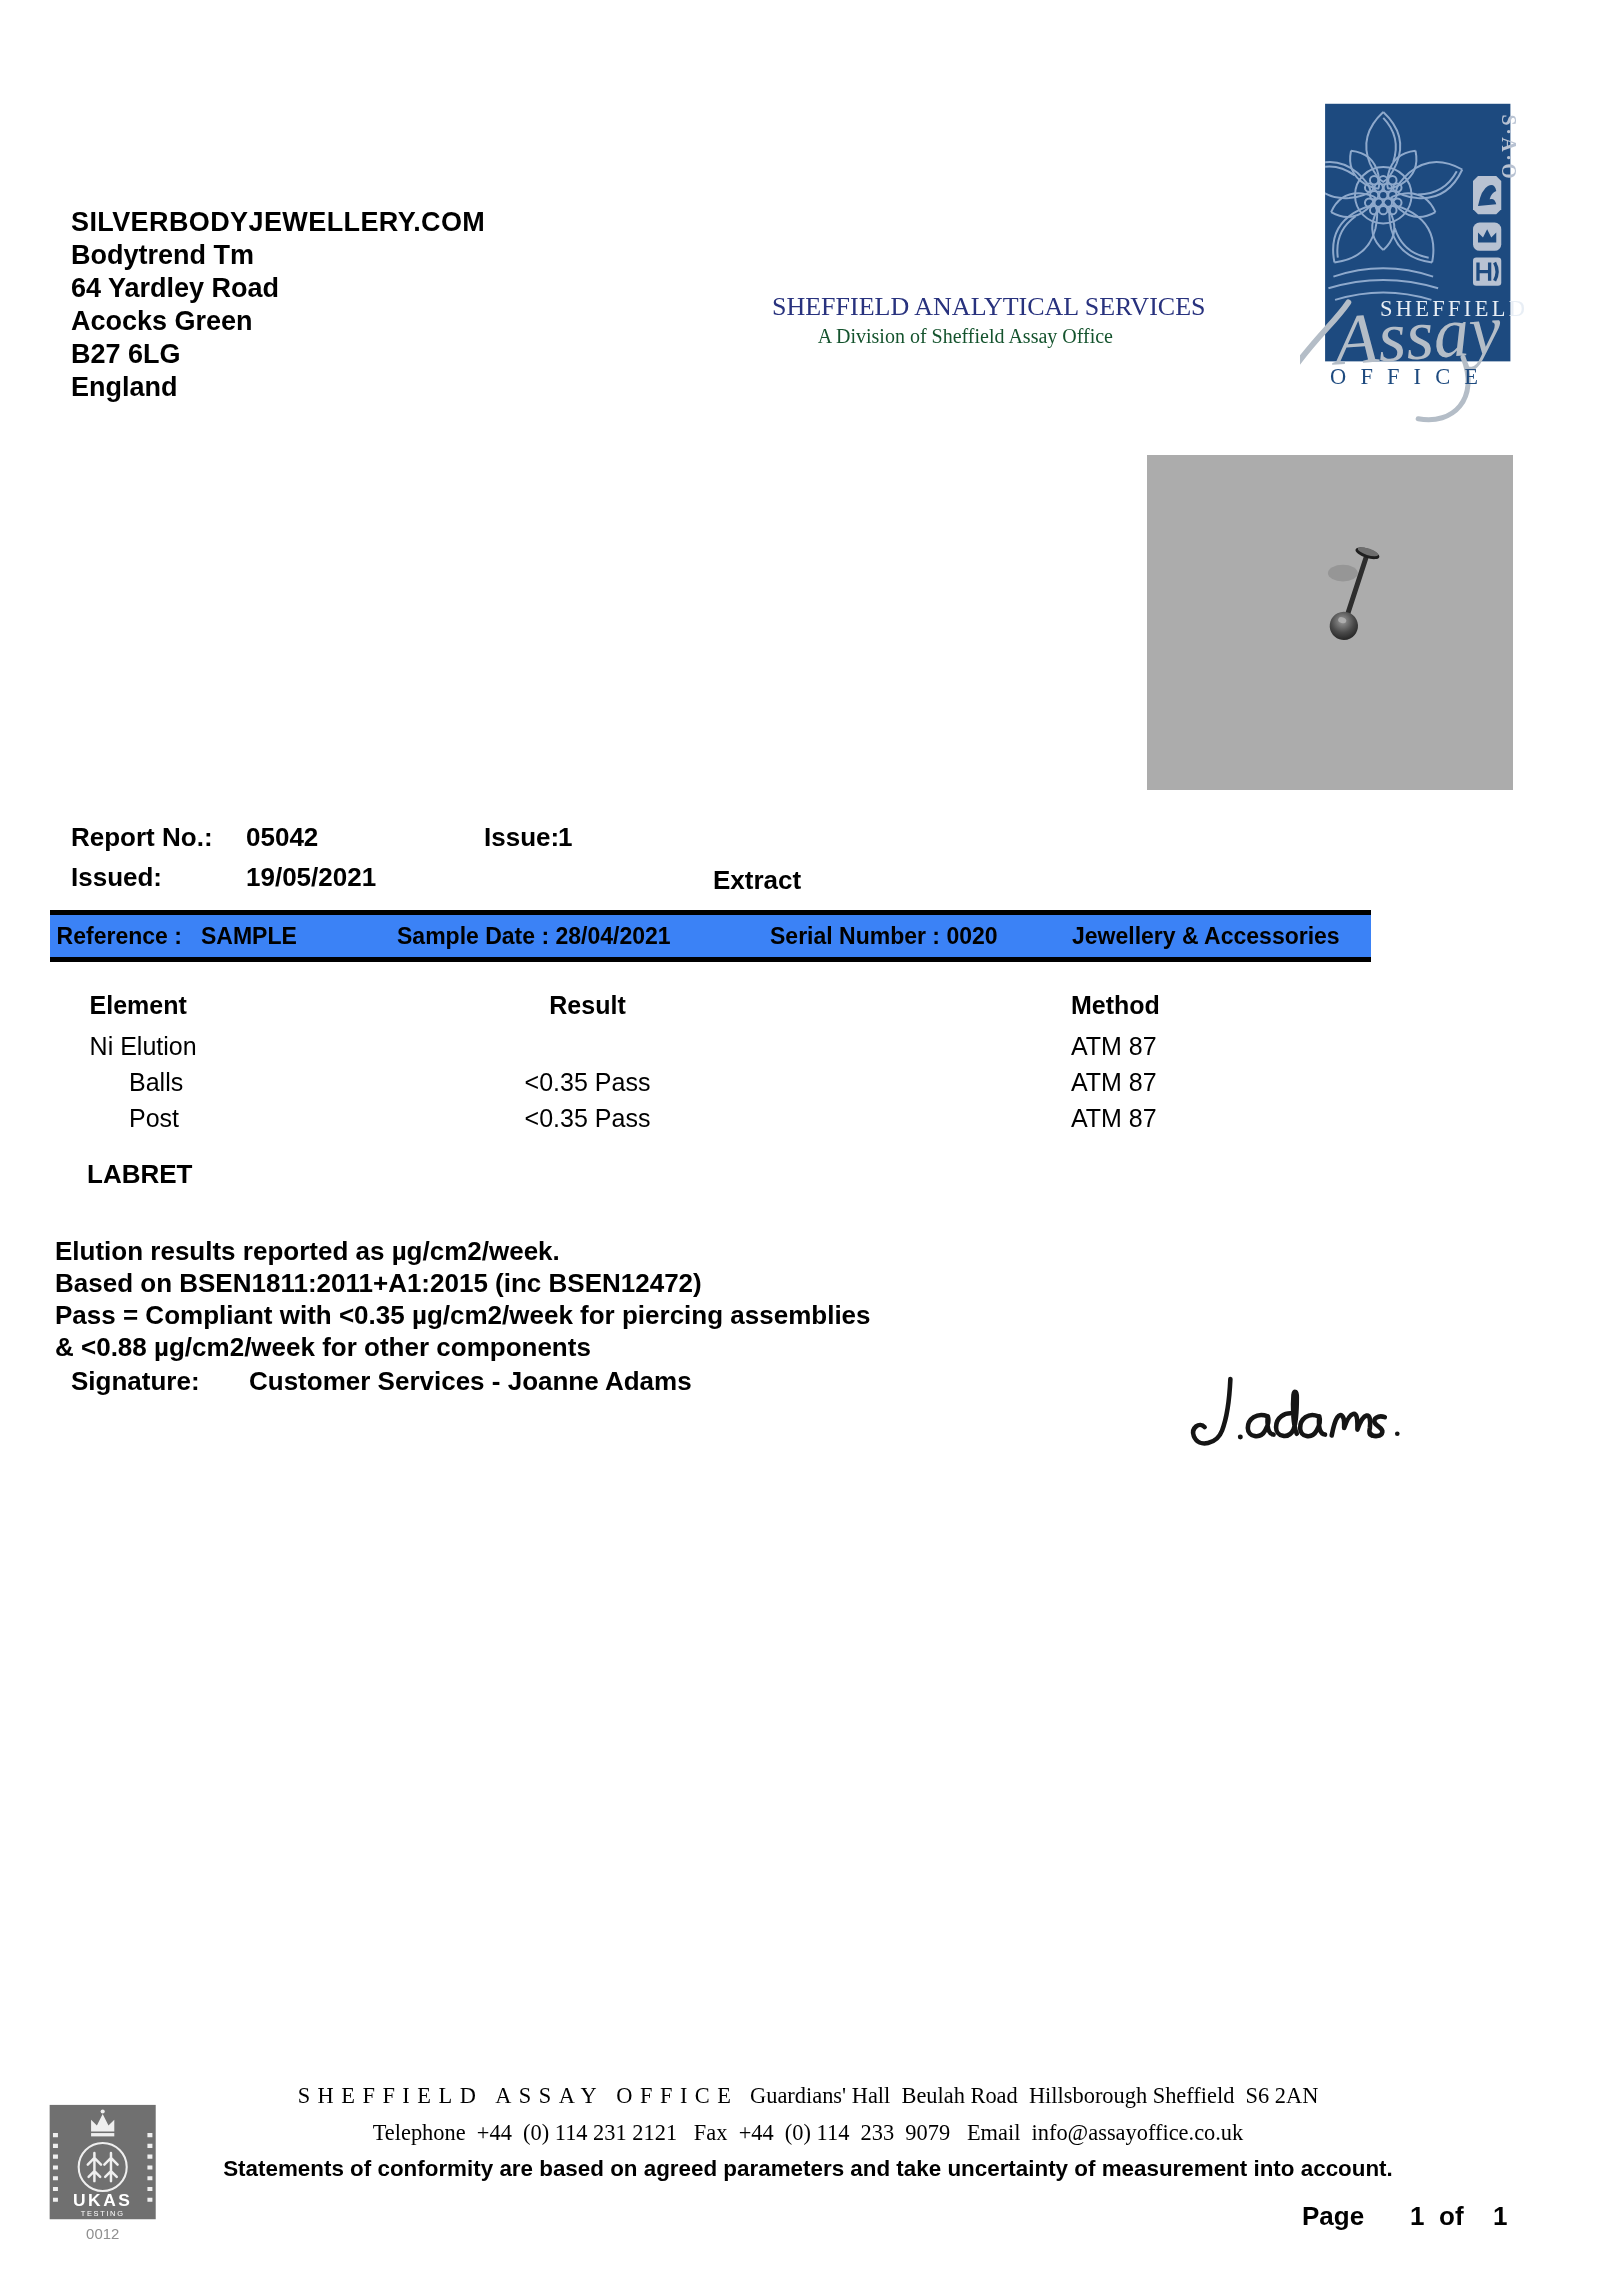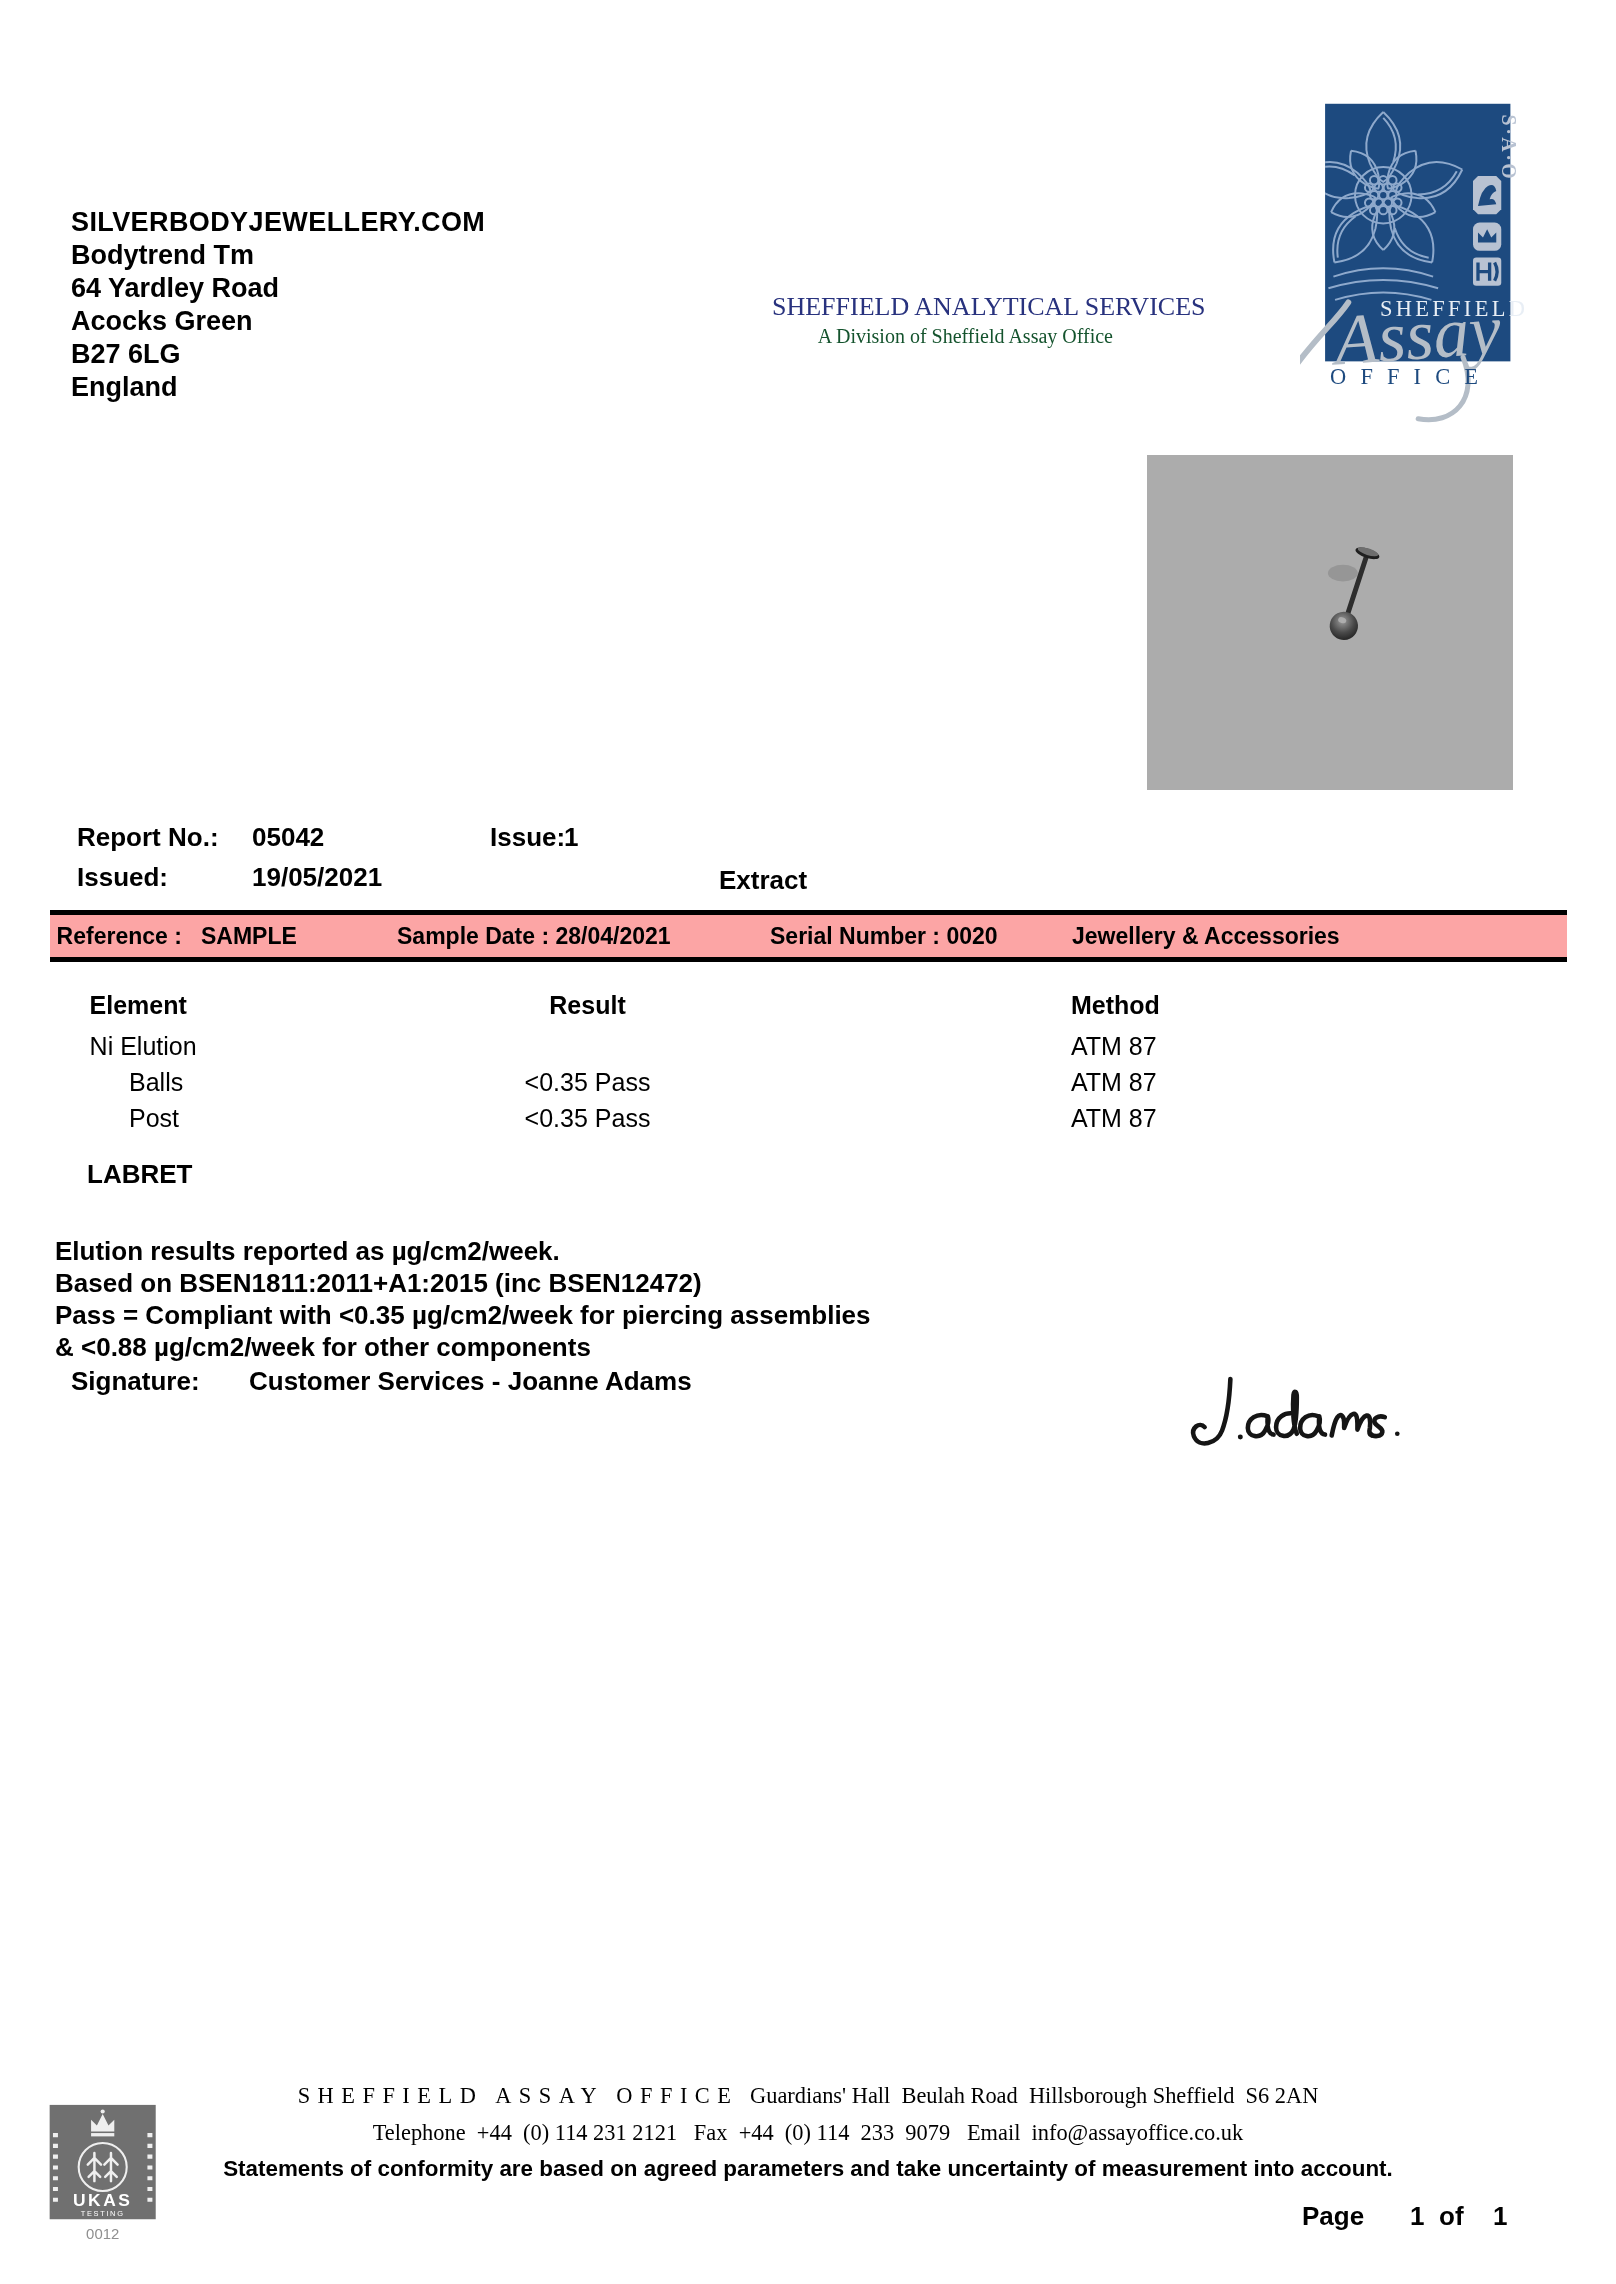--- a/index.html
+++ b/index.html
@@ -16,24 +16,24 @@
   .orghead .t{font-size:26px;color:#28327e;white-space:nowrap;margin-left:20px;}
   .orghead .s{font-size:20px;color:#14532d;margin-top:3px;white-space:nowrap;}
 
   
   .logo{position:absolute;left:1300px;top:83px;width:233px;height:349px;}
 
   
   .photo{position:absolute;left:1147px;top:455px;width:366px;height:335px;background:#acacac;}
 
   
-  .meta span{position:absolute;font-weight:bold;font-size:26px;white-space:nowrap;margin-left:6px;}
-
-  
-  .refbar{position:absolute;left:50px;top:910px;width:1517px;height:42px;background:#fca5a5;
+  .meta span{position:absolute;font-weight:bold;font-size:26px;white-space:nowrap;}
+
+  
+  .refbar{position:absolute;left:50px;top:910px;width:1321px;height:42px;background:#3b82f6;
           border-top:5.8px solid #000;border-bottom:5.8px solid #000;}
   .refbar span{position:absolute;top:0;line-height:42px;font-weight:bold;font-size:23px;white-space:nowrap;}
 
   
   .tbl{position:absolute;left:73px;top:990px;width:1262px;font-size:25px;}
   .trow{display:grid;grid-template-columns:365px 299px 1fr;line-height:36px;}
   .trow.head{font-weight:bold;line-height:30px;}
   .trow .c1{padding-left:16.6px;}
   .trow .c1.ind{padding-left:56px;}
   .trow .c2{text-align:center;}

